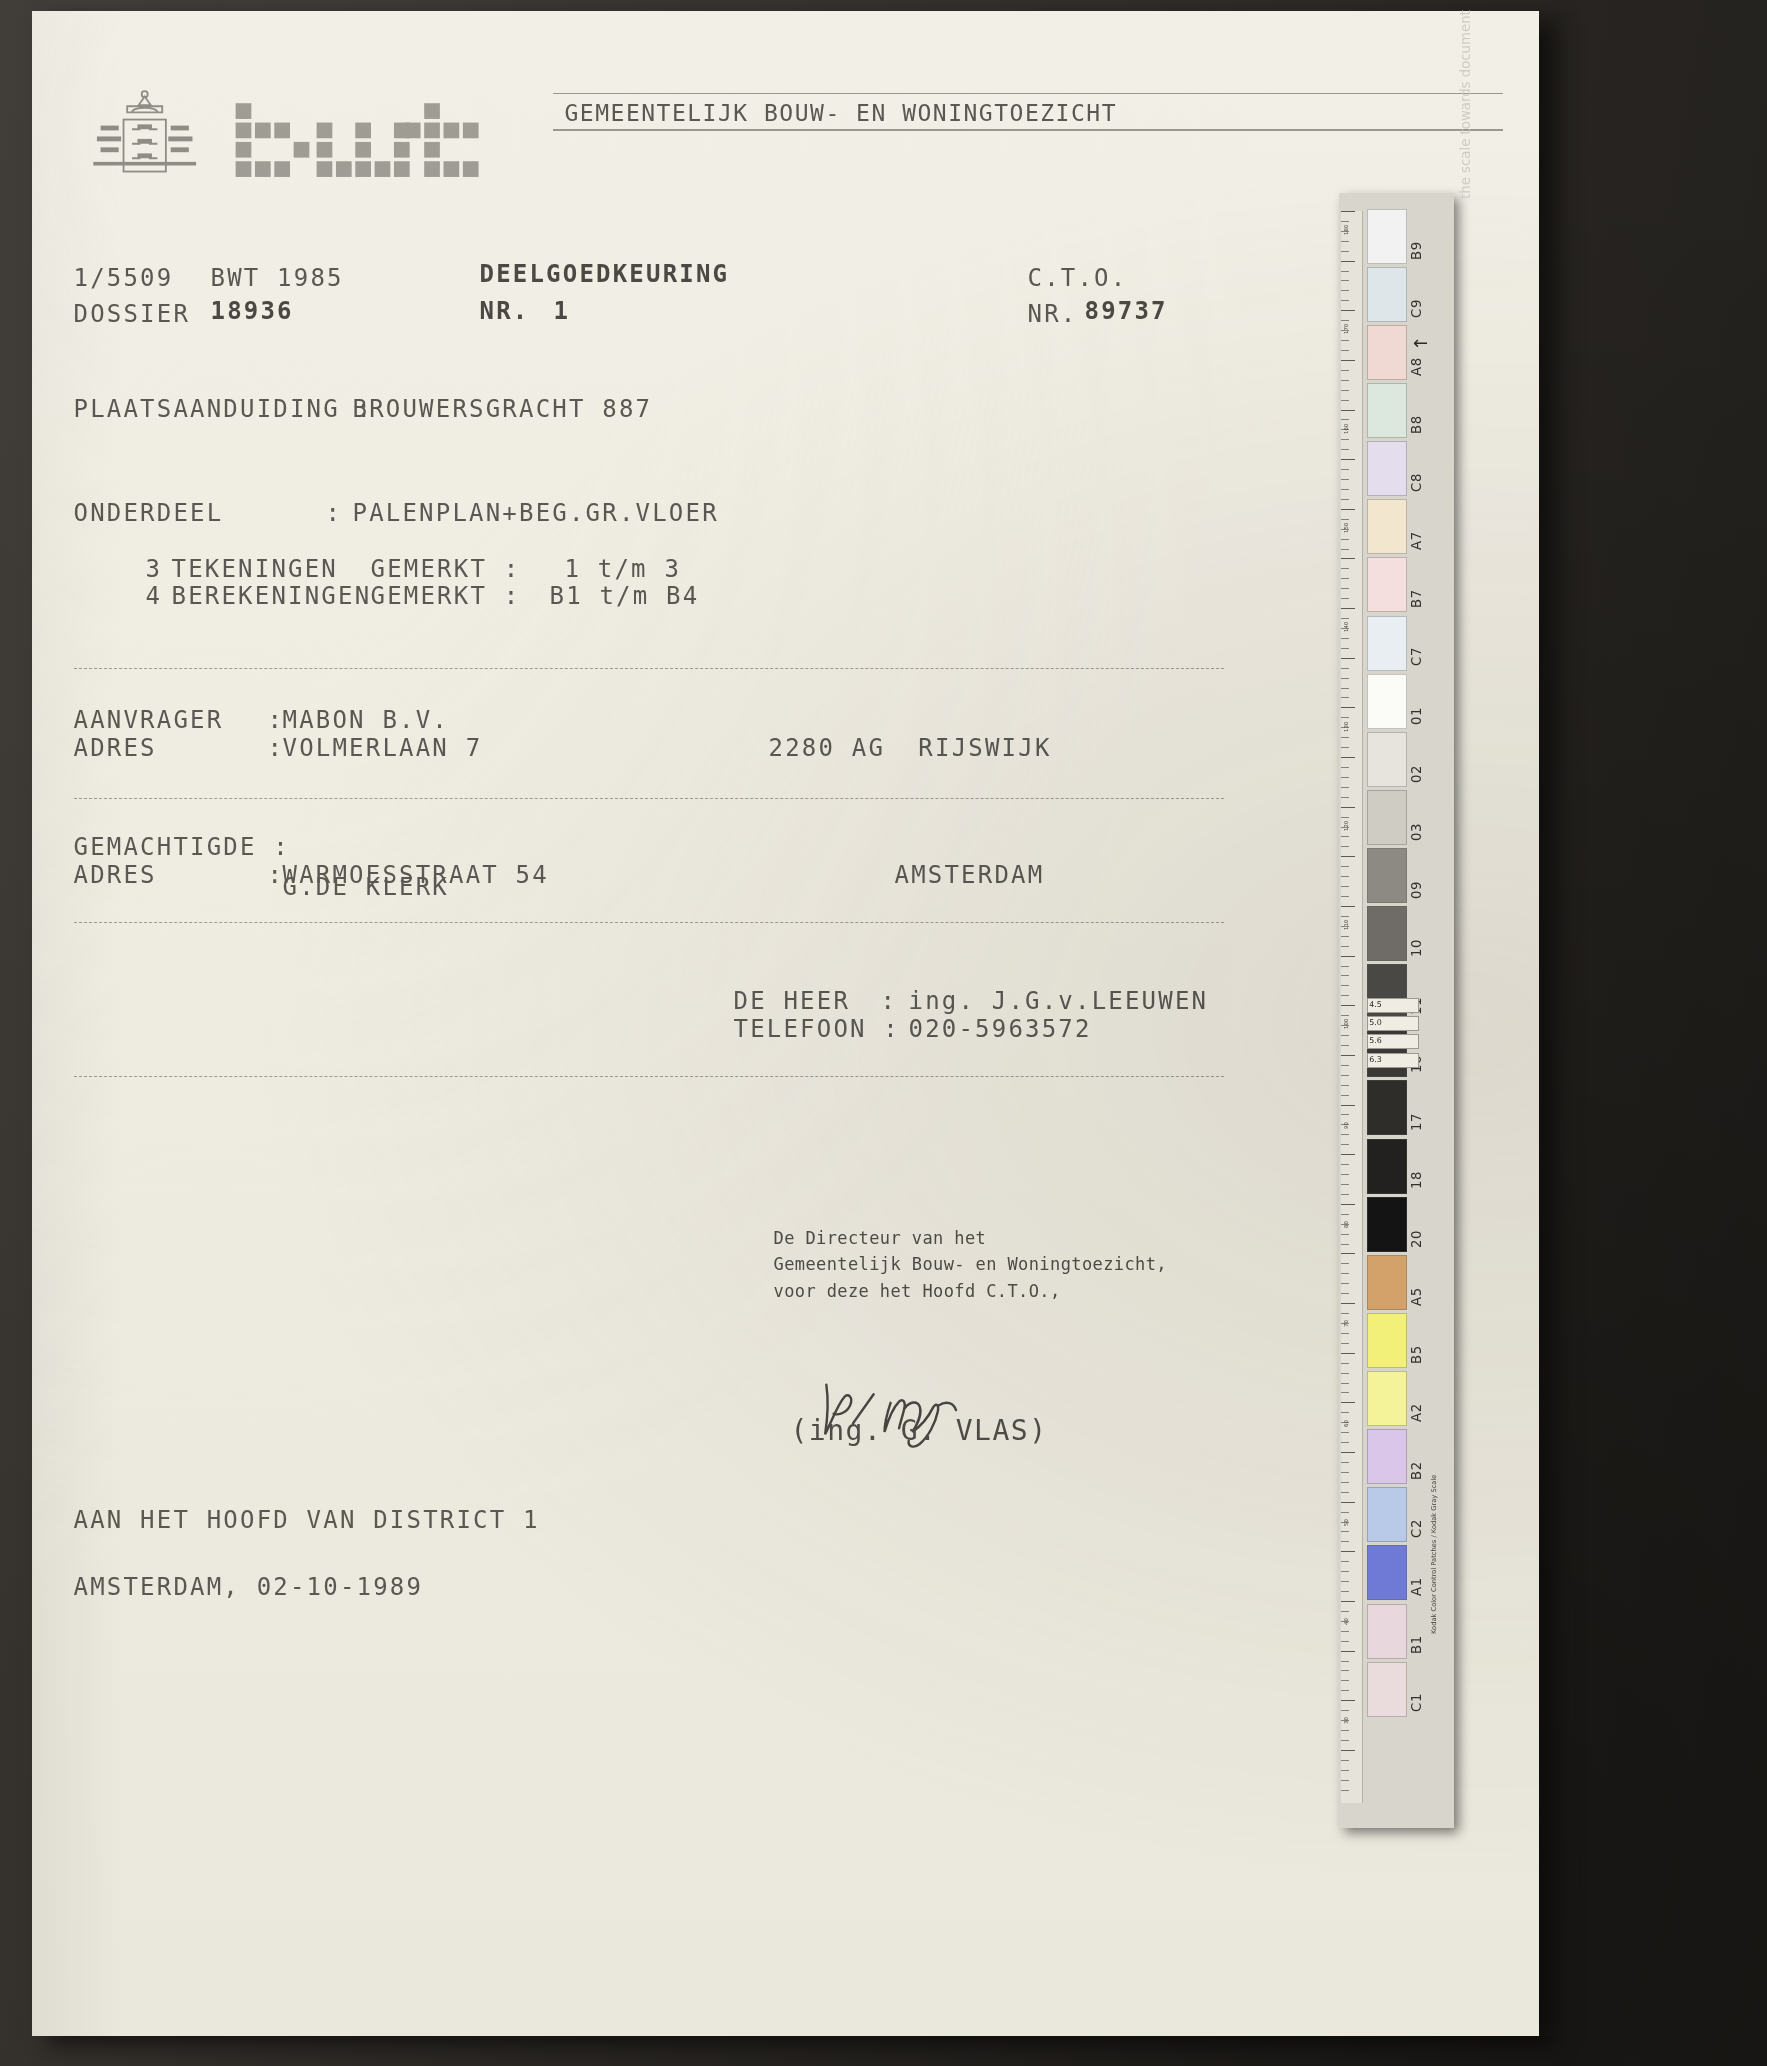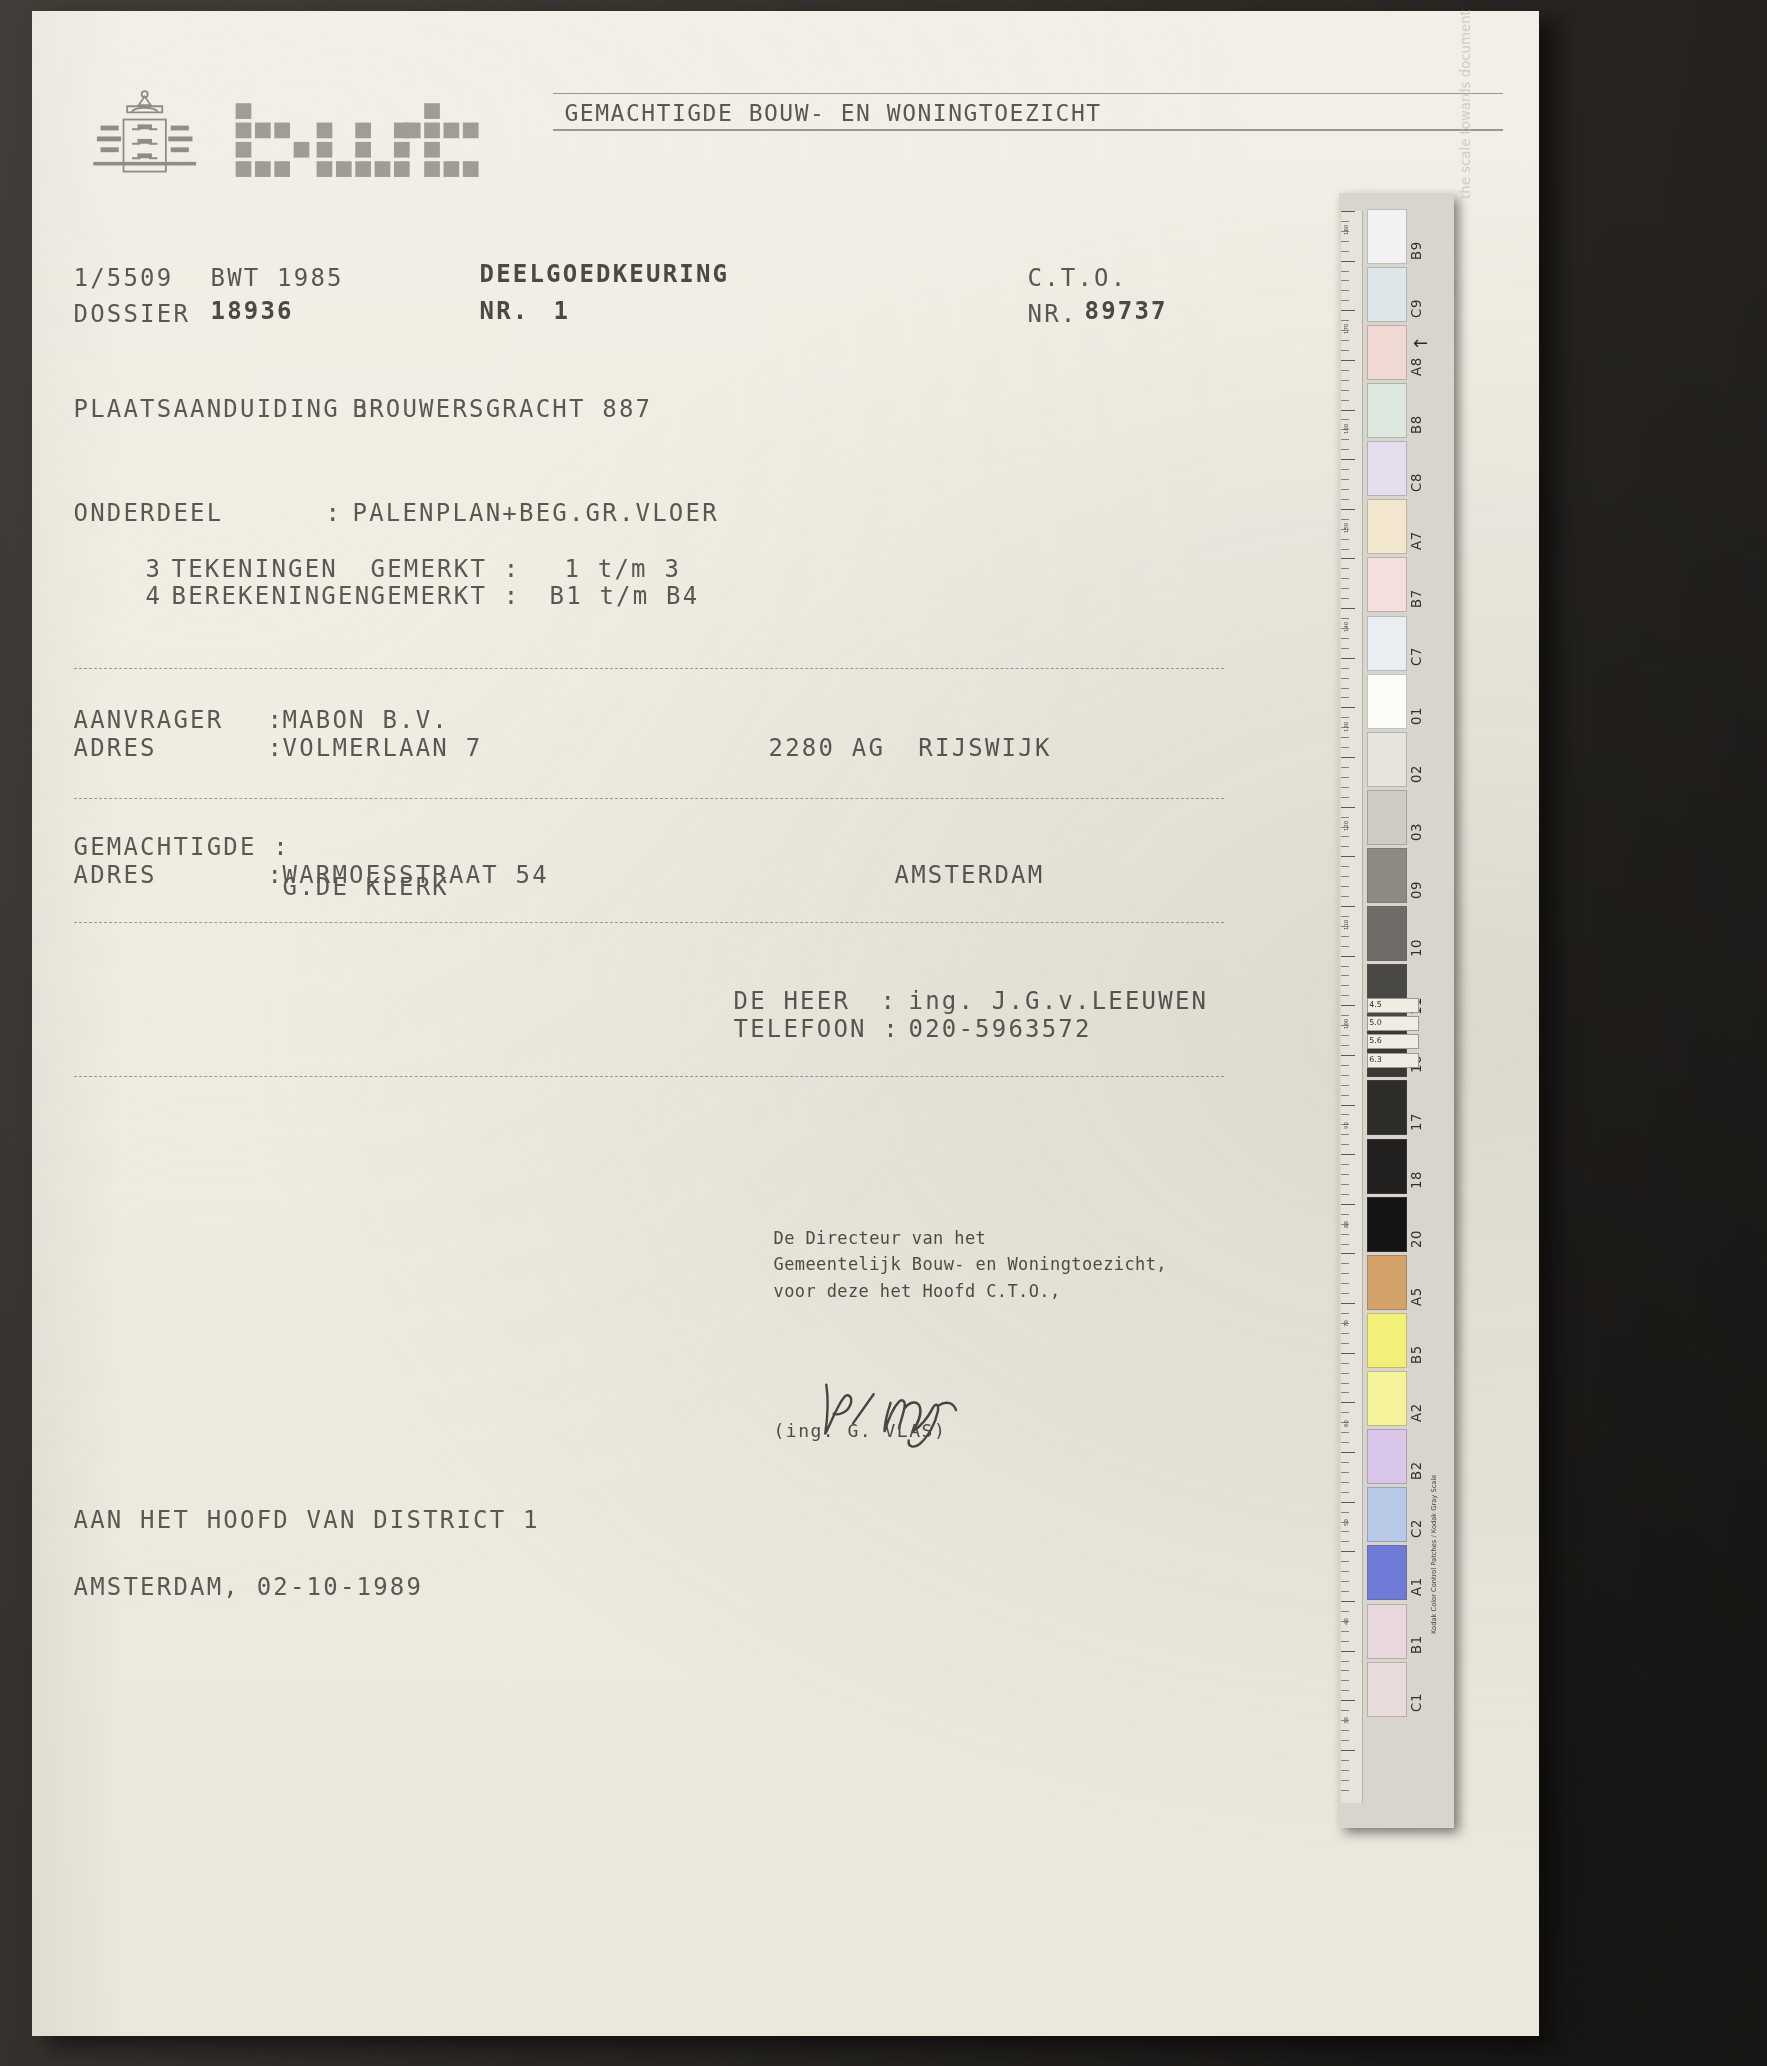--- a/index.html
+++ b/index.html
@@ -317,21 +317,21 @@
           <rect x="318" y="74" width="26" height="26"></rect>
             <rect x="318" y="106" width="26" height="26"></rect>
           <rect x="350" y="106" width="26" height="26"></rect>
           <rect x="382" y="42" width="26" height="26"></rect>
             <rect x="382" y="106" width="26" height="26"></rect>
         </g>
       </svg>
 
       <div id="header-lines">
         <div class="hdr-rule"></div>
-        <div class="hdr-text mono">GEMACHTIGDE BOUW- EN WONINGTOEZICHT</div>
+        <div class="hdr-text mono">GEMEENTELIJK BOUW- EN WONINGTOEZICHT</div>
         <div class="hdr-rule"></div>
         <div class="hdr-rule"></div>
       </div>
     </div>
 
     <div class="row mono t-lg" style="left:42px; top:253px;">1/5509</div>
     <div class="row mono t-lg" style="left:179px; top:253px;">BWT 1985</div>
     <div class="row mono t-lg bold" style="left:448px; top:249px;">DEELGOEDKEURING</div>
     <div class="row mono t-lg" style="left:996px; top:253px;">C.T.O.</div>
 
@@ -397,21 +397,21 @@
     <svg id="signature" viewBox="0 0 330 120">
       <g fill="none" stroke="#2c2a28" stroke-width="4" stroke-linecap="round">
         <path d="M22 14 C26 42 24 70 20 96 C32 72 40 48 52 34 C58 28 66 34 62 46 C58 58 44 66 34 62"></path>
         <path d="M66 78 L100 30"></path>
         <path d="M128 44 C122 62 118 80 118 92 C124 72 132 52 142 42 C148 36 154 42 150 56 C148 66 144 76 142 86"></path>
         <path d="M152 52 C160 42 172 40 176 50 C180 62 172 80 164 92 C176 84 190 68 198 52 C202 44 208 46 206 58 C202 78 190 100 176 112 C166 120 156 116 158 106"></path>
         <path d="M208 48 C220 40 232 44 236 56"></path>
       </g>
     </svg>
 
-    <div class="row sig-text" style="left:742px; top:1406px; font-size:18px; letter-spacing:1.5px;">(ing. G. VLAS)</div>
+    <div class="row sig-text" style="left:759px; top:1406px; font-size:28px; letter-spacing:1.5px;">(ing. G. VLAS)</div>
 
     <div class="row mono t-lg" style="left:42px; top:1495px;">AAN HET HOOFD VAN DISTRICT 1</div>
     <div class="row mono t-lg" style="left:42px; top:1562px;">AMSTERDAM, 02-10-1989</div>
 
   </div>
 </div>
 
 <div id="strip-wrap">
   <div id="strip-card">
     <div id="ruler">

